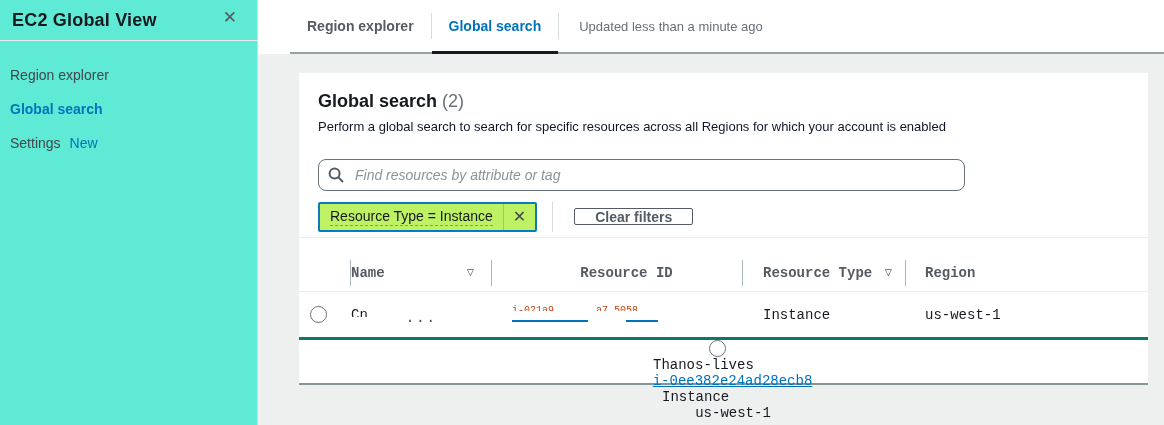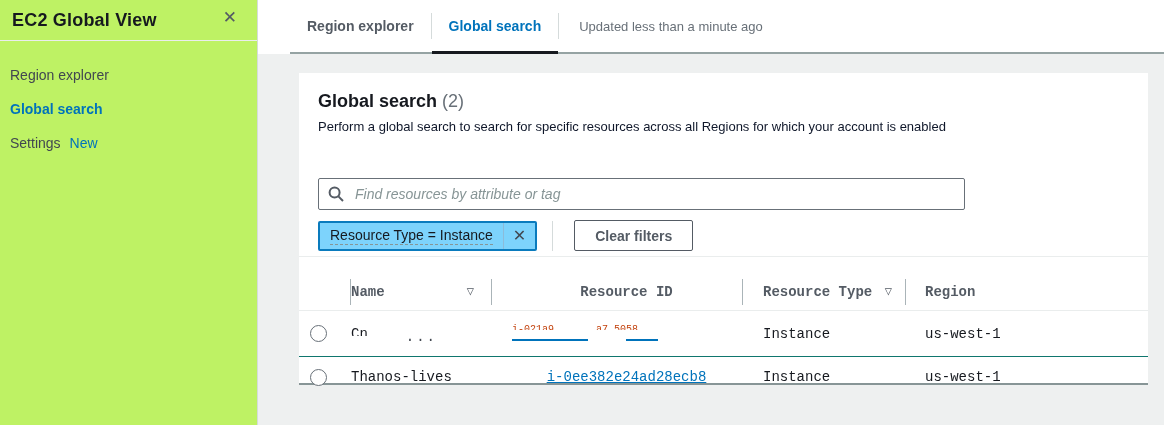--- a/index.html
+++ b/index.html
@@ -4,21 +4,21 @@
 <style>
   * { box-sizing: border-box; }
   html,body { margin:0; padding:0; }
   body {
     width:1164px; height:425px; overflow:hidden;
     font-family:"Liberation Sans", sans-serif;
     background:#fff; display:flex; color:#16191f;
   }
 
   
-  .sidebar { width:258px; min-width:258px; background:#bef264; border-right:1px solid #d5dbdb; }
+  .sidebar { width:258px; min-width:258px; background:#5eead4; border-right:1px solid #d5dbdb; }
   .sidebar-header { position:relative; height:41px; border-bottom:1px solid #eaeded; padding:10px 16px 0 12px; }
   .sidebar-title { font-size:18px; font-weight:bold; color:#16191f; letter-spacing:.2px; }
   .close-btn { position:absolute; right:20px; top:9px; font-size:17px; color:#545b64; cursor:pointer; line-height:1; }
   .nav { list-style:none; margin:0; padding:26px 10px 0 10px; }
   .nav li { margin-bottom:18px; font-size:14px; color:#414750; cursor:pointer; }
   .nav li.active { color:#0073bb; font-weight:bold; }
   .badge-new { color:#0073bb; margin-left:9px; font-weight:normal; }
 
   
   .main { flex:1; display:flex; flex-direction:column; min-width:0; background:#fff; }
@@ -31,51 +31,51 @@
   .tab-divider { width:1px; background:#d5dbdb; height:26px; align-self:center; }
   .updated { display:flex; align-items:center; padding:16px 20px; font-size:13px; color:#687078; }
 
   .content { flex:1; background:#eef0f0; padding:19px 16px 0 41px; }
   .card { background:#fff; height:312px; border-bottom:2px solid #879596; padding:18px 19px 0 19px; }
 
   .panel-title { margin:0; font-size:18px; font-weight:bold; color:#16191f; }
   .panel-count { color:#687078; font-weight:normal; }
   .panel-desc { margin-top:7px; font-size:13px; color:#0f172a; }
 
-  .search-box { margin-top:44px; display:flex; align-items:center; height:32px; width:647px;
-    border:1px solid #687078; border-radius:2px; background:#fff; padding:0 9px; }
+  .search-box { margin-top:25px; display:flex; align-items:center; height:32px; width:647px;
+    border:1px solid #687078; border-radius:8px; background:#fff; padding:0 9px; }
   .search-box input { border:none; outline:none; flex:1; margin-left:9px; font-size:14px;
     font-family:"Liberation Sans", sans-serif; color:#16191f; background:transparent; }
   .search-box input::placeholder { font-style:italic; color:#879596; }
 
   .filter-row { margin-top:10px; display:flex; align-items:center; height:31px; }
-  .chip { display:flex; align-items:stretch; height:30px; border:2px solid #0a7bbd; border-radius:2px; background:#7dd3fc; }
+  .chip { display:flex; align-items:stretch; height:30px; border:2px solid #0a7bbd; border-radius:2px; background:#bef264; }
   .chip-label { display:flex; align-items:center; padding:0 10px; font-size:14px; color:#16191f; }
   .chip-label span { border-bottom:1px dashed #879596; padding-bottom:1px; }
   .chip-x { display:flex; align-items:center; padding:0 9px; border-left:1px solid #8cbbd9; color:#414750; font-size:16px; cursor:pointer; }
   .filter-divider { width:1px; height:30px; background:#d5dbdb; margin-left:15px; }
-  .clear-btn { margin-left:21px; height:31px; padding:0 20px; border:1px solid #545b64; border-radius:2px;
+  .clear-btn { margin-left:21px; height:17px; padding:0 20px; border:1px solid #545b64; border-radius:2px;
     background:#fff; font-family:"Liberation Sans", sans-serif; font-weight:bold; font-size:14px; color:#545b64; cursor:pointer; }
 
   
   .table { margin:5px -19px 0 -19px; border-top:1px solid #eaeded;font-family:Liberation Mono, monospace; }
   .thead { display:flex; align-items:flex-end; height:54px; border-bottom:1px solid #eaeded;
     font-size:14px; font-weight:bold; color:#545b64; }
   .th { position:relative; padding-bottom:10px; }
   .th.with-divider::after { content:""; position:absolute; right:0; bottom:5px; width:1px; height:26px; background:#aab4b8; }
   .c0 { width:52px; min-width:52px; padding-left:11px; }
   .c1 { width:141px; min-width:141px; display:flex; }
   .c2 { width:251px; min-width:251px; padding-left:18px;text-align:center; }
   .c3 { width:163px; min-width:163px; padding-left:20px; display:flex; }
   .c4 { flex:1; padding-left:19px; }
   .sort-caret { margin-left:auto; margin-right:18px; font-size:12px; color:#545b64; cursor:pointer; }
   .c3 .sort-caret { margin-right:14px; }
 
   .trow { display:flex; align-items:center; height:45px; font-size:14px; color:#16191f; }
-  .trow + .trow { height:41px; border-top:1px solid #0f766e; }
+  .trow + .trow { height:41px; border-top:3px solid #0f766e;flex-direction:column; }
   .radio { width:17px; height:17px; border:1.5px solid #687078; border-radius:50%; background:#fff; cursor:pointer; }
   .link { color:#0073bb; text-decoration:underline; cursor:pointer; }
 
   
   .topclip { display:inline-block; clip-path: inset(0 0 34% 0); }
   .rdots { margin-left:38px; letter-spacing:2px; color:#414750; position:relative; top:3px; }
   .rid { position:relative; width:170px; height:20px; }
   .rid .frag { position:absolute; top:0; color:#c2410c; font-size:10px; clip-path: inset(0 0 42% 0); white-space:pre; }
   .rid .f1 { left:2px; }
   .rid .f2 { left:86px; }

